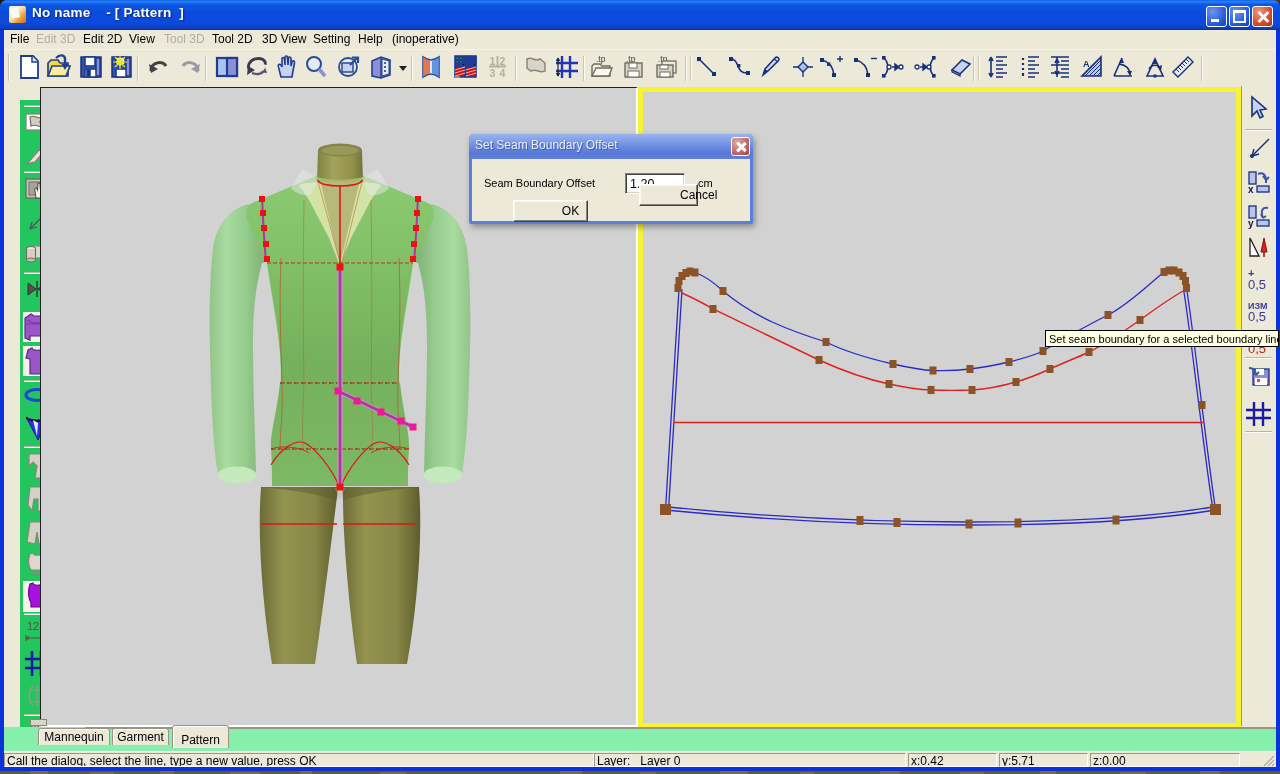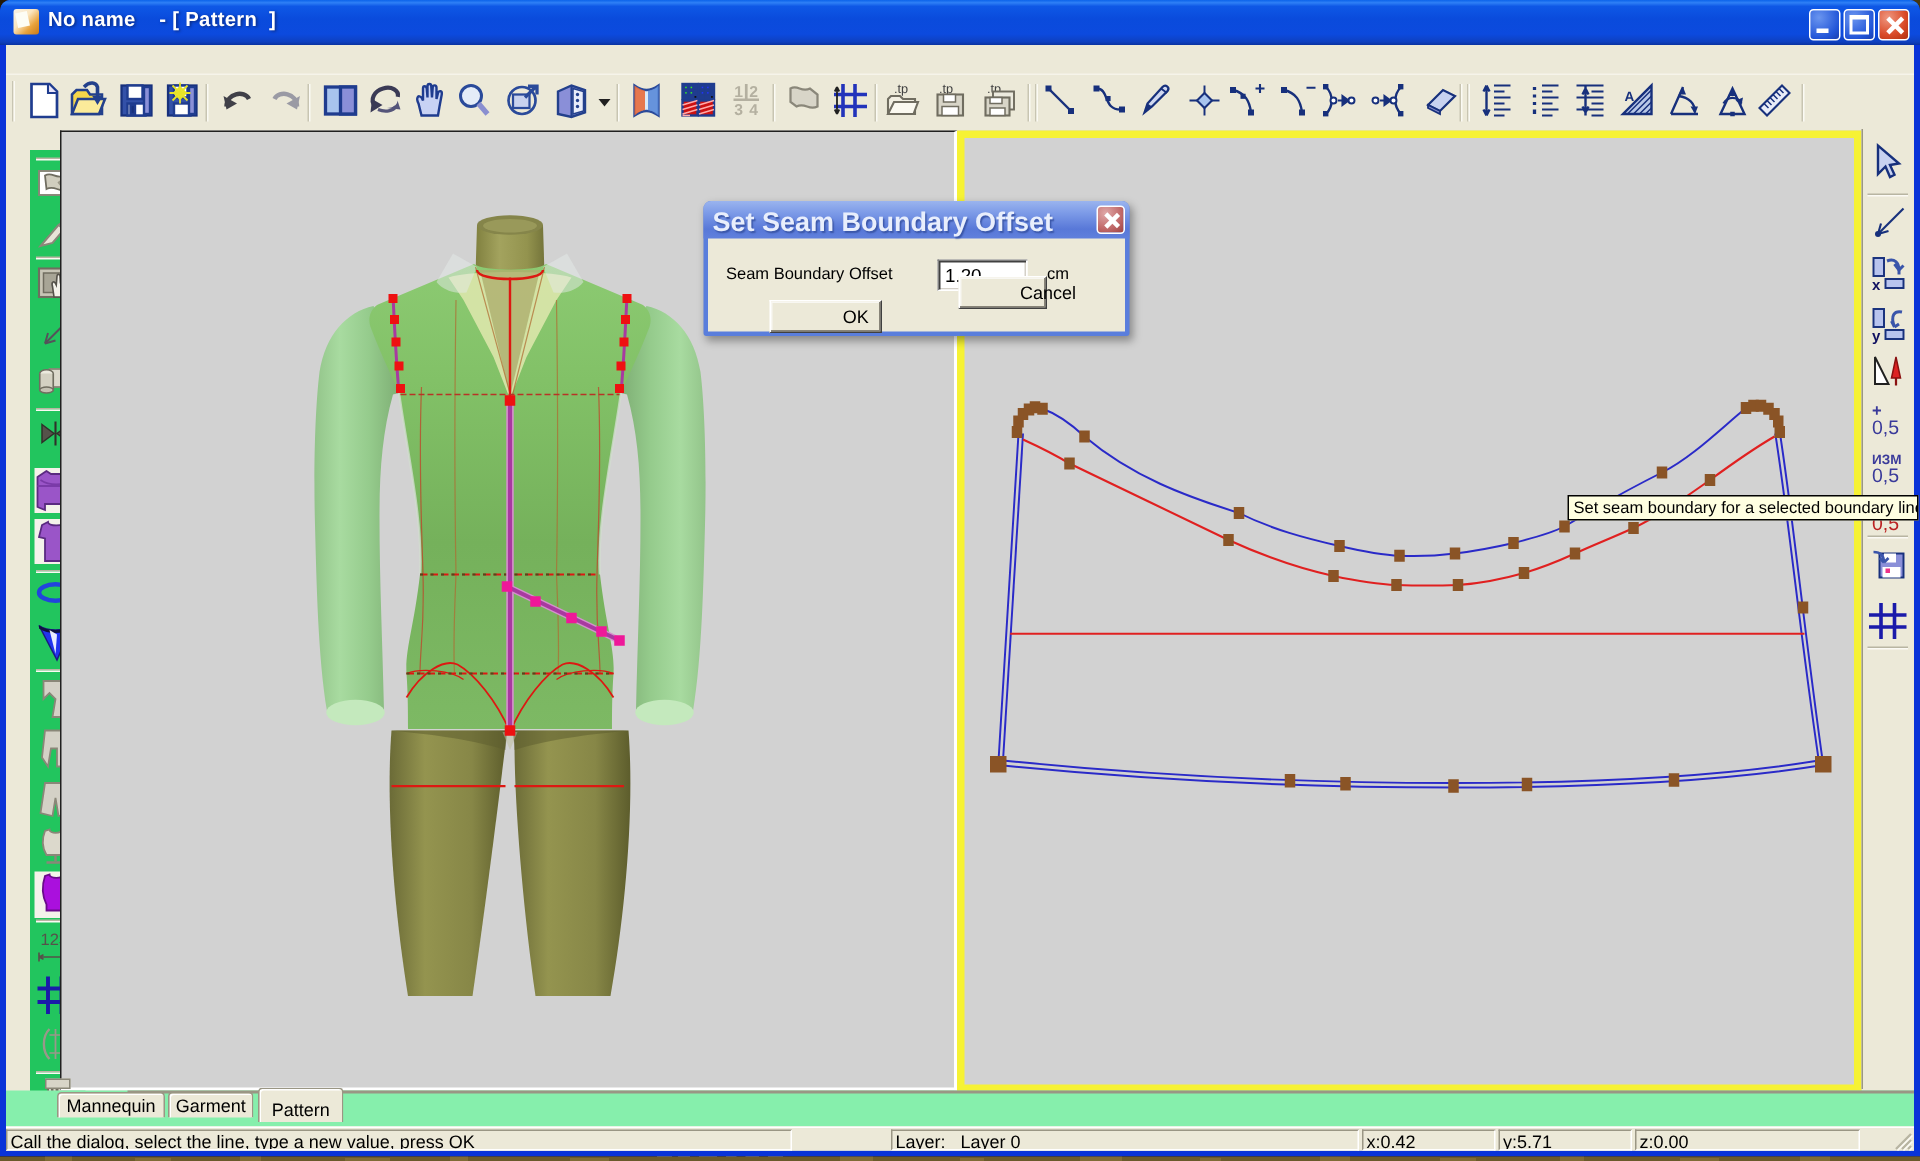--- a/index.html
+++ b/index.html
@@ -47,21 +47,21 @@
 .tab { position:absolute; top:1px; height:17px; background:#ece9d8; border:1px solid #9a9684; border-bottom:none; border-radius:3px 3px 0 0; font-size:12px; text-align:center; padding-top:1px; box-shadow:inset 1px 1px 0 #fff; }
 .tab.active { top:-2px; height:23px; z-index:3; padding-top:7px; }
 
 #statusbar { position:absolute; left:0px; top:751px; width:1272px; height:16px; background:#ece9d8; border-top:1px solid #fff; font-size:12px; }
 #statusbar .pane { position:absolute; top:1px; height:14px; border:1px solid; border-color:#9a9684 #fff #fff #9a9684; padding:0 2px; overflow:hidden; }
 
 #dialog { position:absolute; left:469px; top:134px; width:284px; height:90px; z-index:50;
   background:#ece9d8; border:3px solid #5a7edc; border-radius:5px 5px 2px 2px; box-shadow:2px 3px 6px rgba(0,0,0,0.35); }
 #dialog .dtitle { position:absolute; left:-3px; top:-3px; width:284px; height:25px; border-radius:5px 5px 0 0;
   background:linear-gradient(to bottom,#9ab4ee 0%,#7e9ce8 30%,#5878d8 75%,#6080dc 100%);
-  color:#e8eefc; font-weight:bold; font-size:18px; }
+  color:#e8eefc; font-weight:normal; font-size:12px; }
 #dialog .dtitle span { position:absolute; left:6px; top:4px; text-shadow:1px 1px 1px #3a56a8; }
 #dialog .dclose { position:absolute; right:3px; top:3px; width:19px; height:19px; border:1px solid #fff; border-radius:3px;
   background:radial-gradient(circle at 30% 25%,#e0a8a8,#c06868 60%,#9c4040); }
 #dialog .dclose:before, #dialog .dclose:after { content:""; position:absolute; left:8px; top:3px; width:2.6px; height:12px; background:#fff; }
 #dialog .dclose:before { transform:rotate(45deg); }
 #dialog .dclose:after { transform:rotate(-45deg); }
 #dialog .lbl { position:absolute; font-size:11px; color:#000; }
 #dialog .inp { position:absolute; left:153px; top:36px; width:60px; height:21px; background:#fff;
   border:1px solid; border-color:#808080 #fff #fff #808080; box-shadow:inset 1px 1px 0 #404040, inset -1px -1px 0 #d4d0c8;
   font-size:12.5px; padding:3px 0 0 4px; }
@@ -106,20 +106,32 @@
 </svg>
 </div>
 <div id="win">
   <div id="titlebar">
     <div class="appicon"></div>
     <div class="ttext">No name&nbsp;&nbsp;&nbsp;&nbsp;- [ Pattern&nbsp;&nbsp;]</div>
     <div class="tbtn" id="btn-min"></div>
     <div class="tbtn" id="btn-max"></div>
     <div class="tbtn" id="btn-close"></div>
   </div>
+  <div id="menubar">
+    <span style="left:6px">File</span>
+    <span style="left:32px" class="dis">Edit 3D</span>
+    <span style="left:79px">Edit 2D</span>
+    <span style="left:125px">View</span>
+    <span style="left:160px" class="dis">Tool 3D</span>
+    <span style="left:208px">Tool 2D</span>
+    <span style="left:258px">3D View</span>
+    <span style="left:309px">Setting</span>
+    <span style="left:354px">Help</span>
+    <span style="left:388px">(inoperative)</span>
+  </div>
   <div id="toolbar">
   <svg width="1272" height="37" style="position:absolute;left:0;top:0">
     <g fill="none" stroke="#1f3c8f" stroke-width="1.6">
       <path d="M4.5,4 V31" stroke="#c8c5b2" stroke-width="1"></path>
       <path d="M5.5,4 V31" stroke="#fbfaf4" stroke-width="1"></path>
 
       <g stroke="#c8c5b2" stroke-width="1">
         <path d="M133.5,6 V31 M201.5,6 V31 M407.5,6 V31 M511.5,6 V31 M579.5,6 V31 M681.5,6 V31 M686.5,6 V31 M969.5,6 V31 M974.5,6 V31 M1197.5,6 V31"></path>
       </g>
       <g stroke="#fbfaf4" stroke-width="1">
@@ -730,21 +742,21 @@
   </svg>
   </div>
   <div style="position:absolute;left:26px;top:719px;width:17px;height:7px;background:#d8d5c8;border:1px solid #8a8778"></div>
   <div id="tabbar">
     <div class="tline"></div>
     <div class="tab" style="left:34px;width:72px">Mannequin</div>
     <div class="tab" style="left:108px;width:57px">Garment</div>
     <div class="tab active" style="left:168px;width:57px">Pattern</div>
   </div>
   <div id="statusbar">
-    <div class="pane" style="left:0px;width:524px">Call the dialog, select the line, type a new value, press OK</div>
+    <div class="pane" style="left:0px;width:590px">Call the dialog, select the line, type a new value, press OK</div>
     <div class="pane" style="left:590px;width:312px">Layer:&nbsp;&nbsp;&nbsp;Layer 0</div>
     <div class="pane" style="left:904px;width:89px">x:0.42</div>
     <div class="pane" style="left:995px;width:89px">y:5.71</div>
     <div class="pane" style="left:1086px;width:150px">z:0.00</div>
     <svg width="14" height="14" style="position:absolute;left:1258px;top:2px">
       <path d="M12,2 L2,12 M12,6 L6,12 M12,10 L10,12" stroke="#b8b5a2" stroke-width="1.6"></path>
       <path d="M13,3 L3,13 M13,7 L7,13 M13,11 L11,13" stroke="#fbfaf4" stroke-width="1"></path>
     </svg>
   </div>
 </div>

